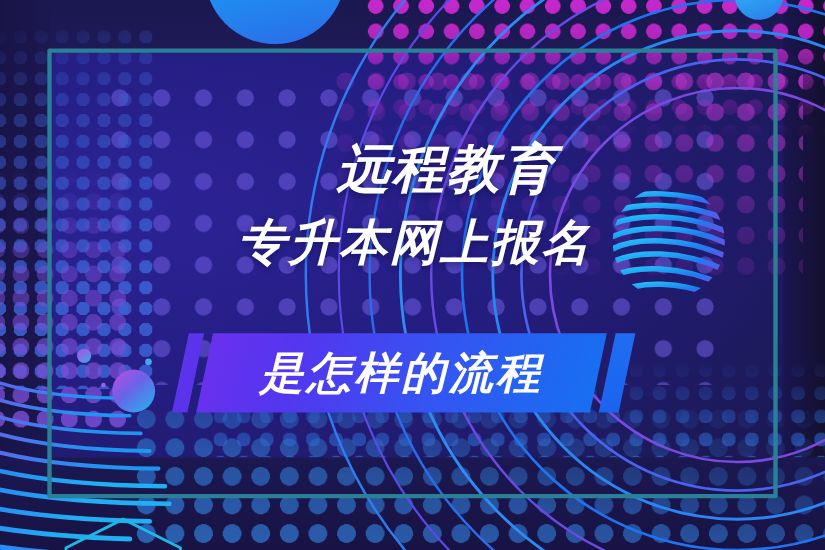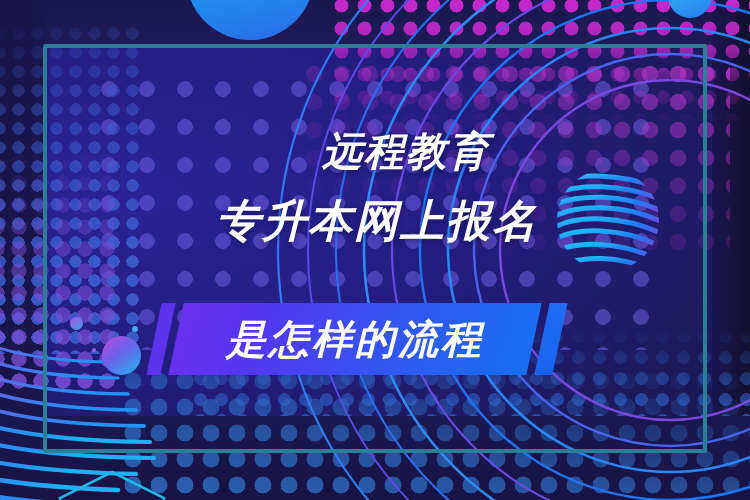--- a/index.html
+++ b/index.html
@@ -160,26 +160,26 @@
     width:100%;
     text-align:center;
     color:#ffffff;
     font-weight:bold;
     font-style:italic;
     letter-spacing:2px;
     line-height:1;
     text-shadow:0 2px 6px rgba(10,8,50,.45);
     white-space:nowrap;
   }
-  .title-1{top:131px;font-size:40px;padding-left:62px;}
+  .title-1{top:131px;font-size:48px;padding-left:62px;}
   .title-2{top:199px;font-size:44px;padding-left:4px;}
 
   
   .sub-wrap{
-    position:absolute;left:150px;top:303px;
+    position:absolute;left:160px;top:303px;
     width:460px;height:80px;
   }
   .sub-bar-left{
     position:absolute;left:4px;top:0;width:14px;height:72px;
     background:#5b33ea;
     transform:skewX(-12deg);
   }
   .sub-main{
     position:absolute;left:26px;top:0;width:358px;height:72px;
     background:linear-gradient(97deg,#6931ee 0%,#5436ef 22%,#3554f2 58%,#176ff1 100%);

